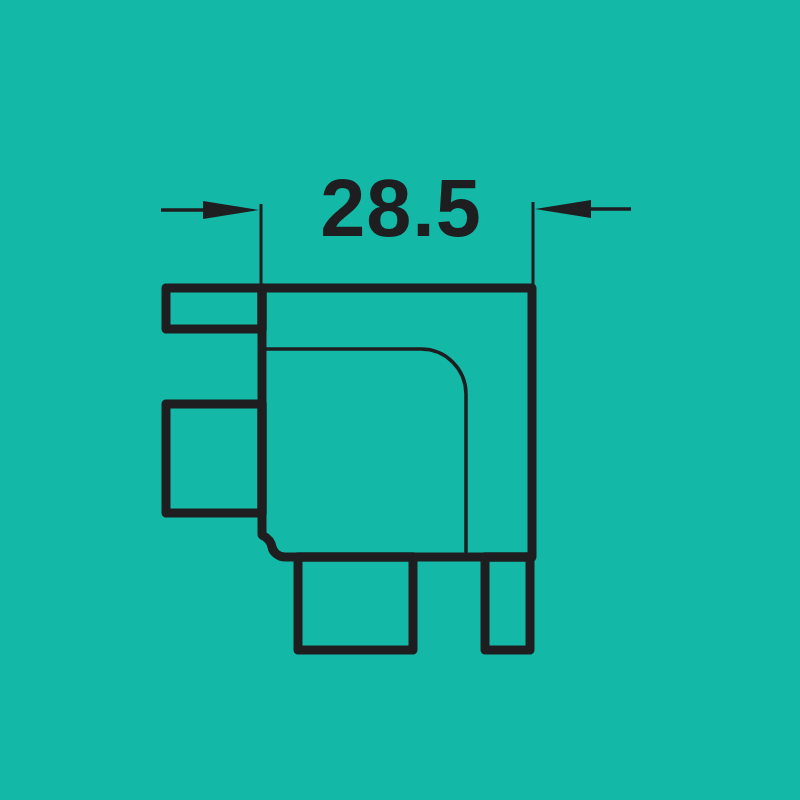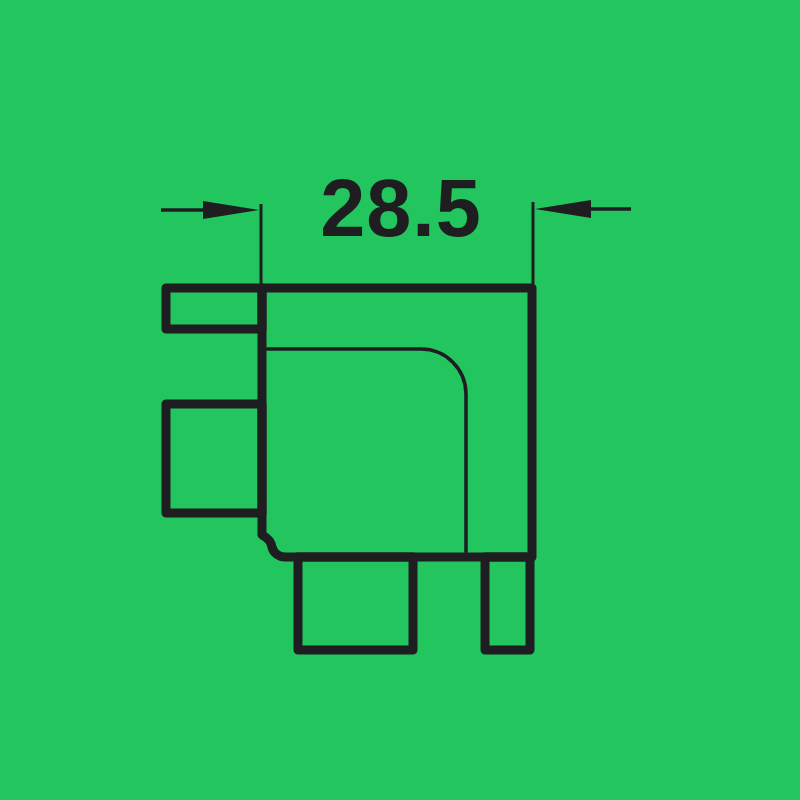--- a/index.html
+++ b/index.html
@@ -8,21 +8,21 @@
     background: #ffffff;
     width: 800px;
     height: 800px;
     overflow: hidden;
     font-family: "Liberation Sans", sans-serif;
   }
   .stage {
     position: relative;
     width: 800px;
     height: 800px;
-    background: #22c55e;
+    background: #14b8a6;
   }
   svg.drawing {
     position: absolute;
     left: 0;
     top: 0;
     width: 800px;
     height: 800px;
     display: block;
   }
   .dim-text {

